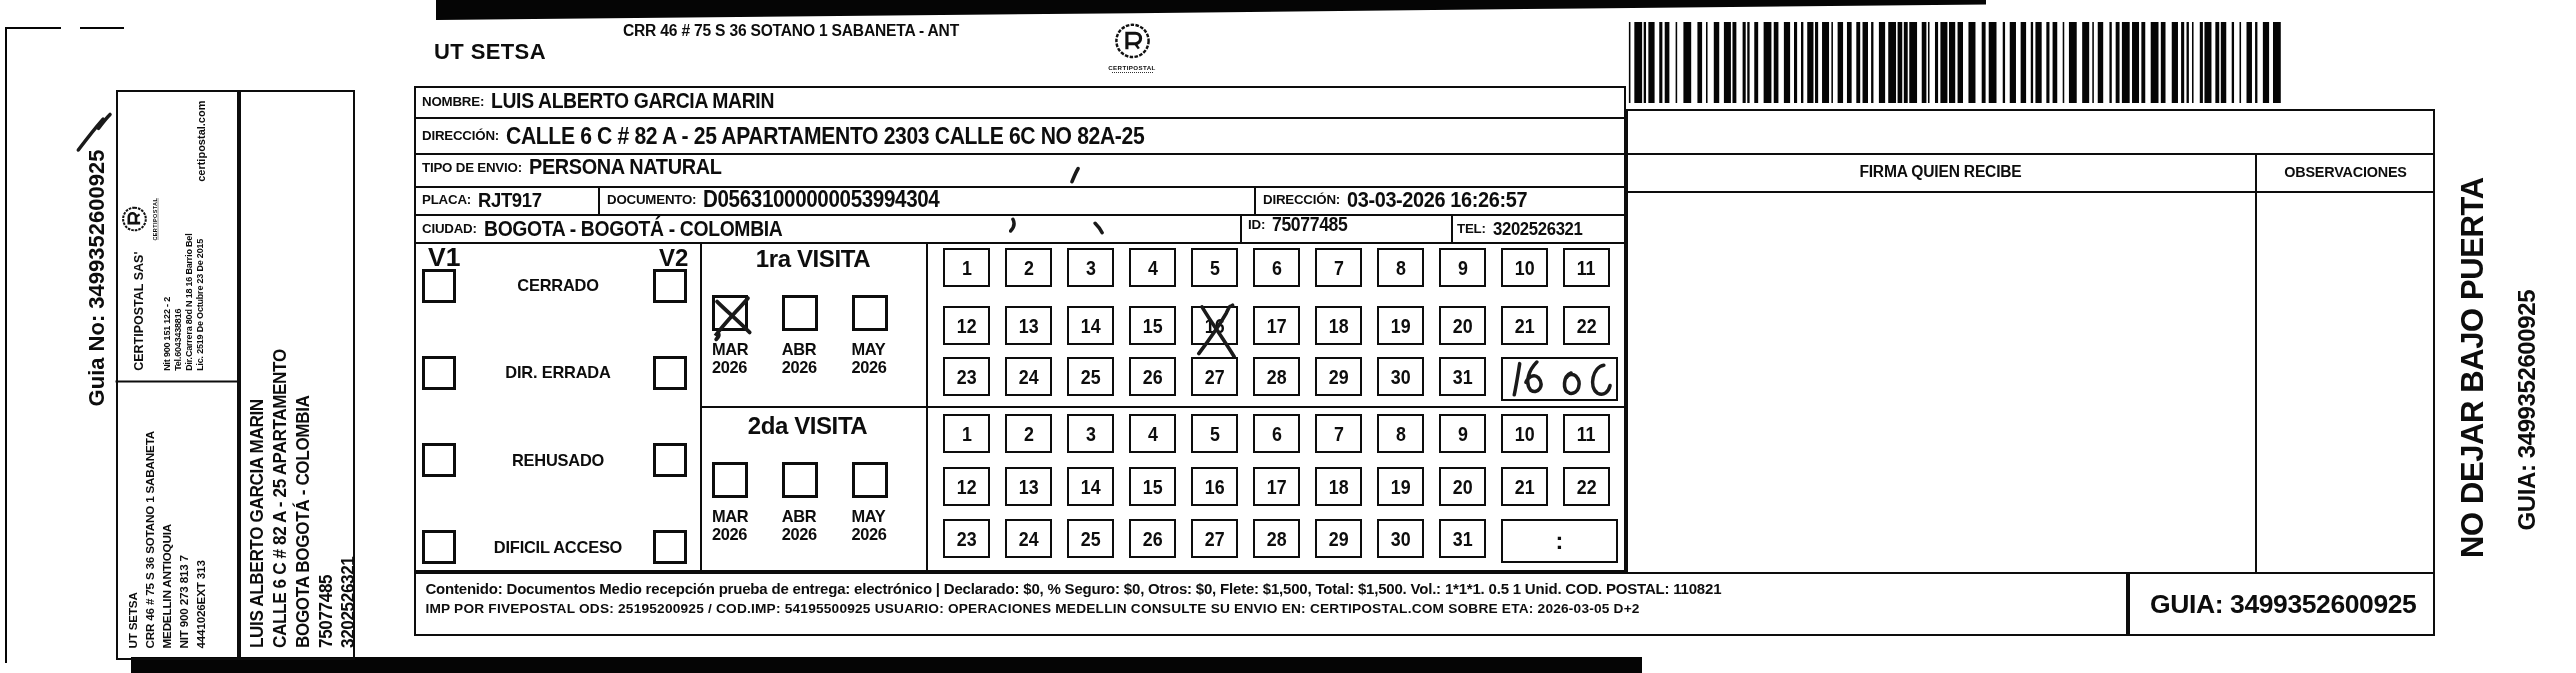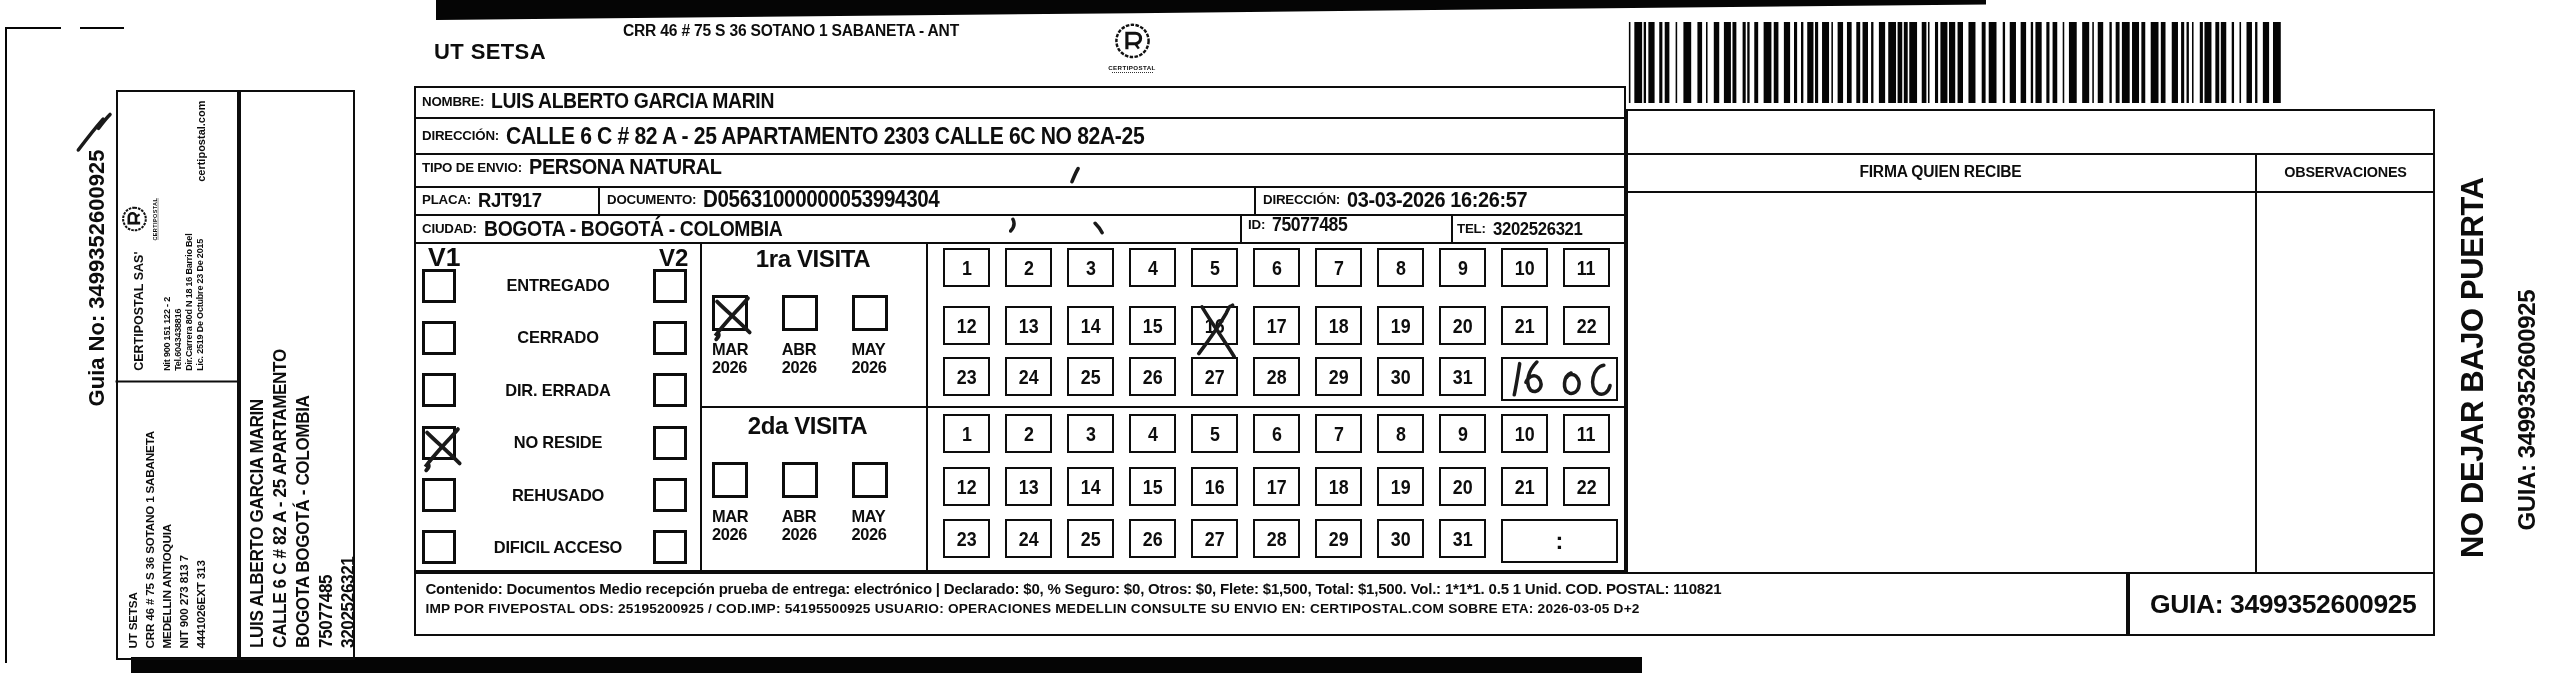--- a/index.html
+++ b/index.html
@@ -272,41 +272,26 @@
   <div class="frow" style="left:1457px;top:216px;height:25px">
     <span class="flabel">TEL:</span>
     <span class="fval" style="font-size:19px">3202526321</span>
   </div>
 
   <div class="abs b" style="left:428px;top:242px;font-size:26.5px">V1</div>
   <div class="abs b" style="left:659px;top:244px;font-size:24px">V2</div>
   <div id="status-options">
       <div class="strow">
         <span class="cb"></span>
-        <div class="stlabel">ENTREGADO</div>
+        <div class="stlabel">CERRADO</div>
         <span class="cb"></span>
       </div>
       <div class="strow">
         <span class="cb"></span>
-        <div class="stlabel">CERRADO</div>
-        <span class="cb"></span>
-      </div>
-      <div class="strow">
-        <span class="cb"></span>
         <div class="stlabel">DIR. ERRADA</div>
-        <span class="cb"></span>
-      </div>
-      <div class="strow">
-        <span class="cb">
-          <svg class="xm" viewBox="0 0 52 56">
-            <path d="M8 10 C18 20 32 32 46 46"></path>
-            <path d="M44 6 C33 19 16 36 6 50 C10 44 12 49 7 54"></path>
-          </svg>
-        </span>
-        <div class="stlabel">NO RESIDE</div>
         <span class="cb"></span>
       </div>
       <div class="strow">
         <span class="cb"></span>
         <div class="stlabel">REHUSADO</div>
         <span class="cb"></span>
       </div>
       <div class="strow">
         <span class="cb"></span>
         <div class="stlabel">DIFICIL ACCESO</div>

